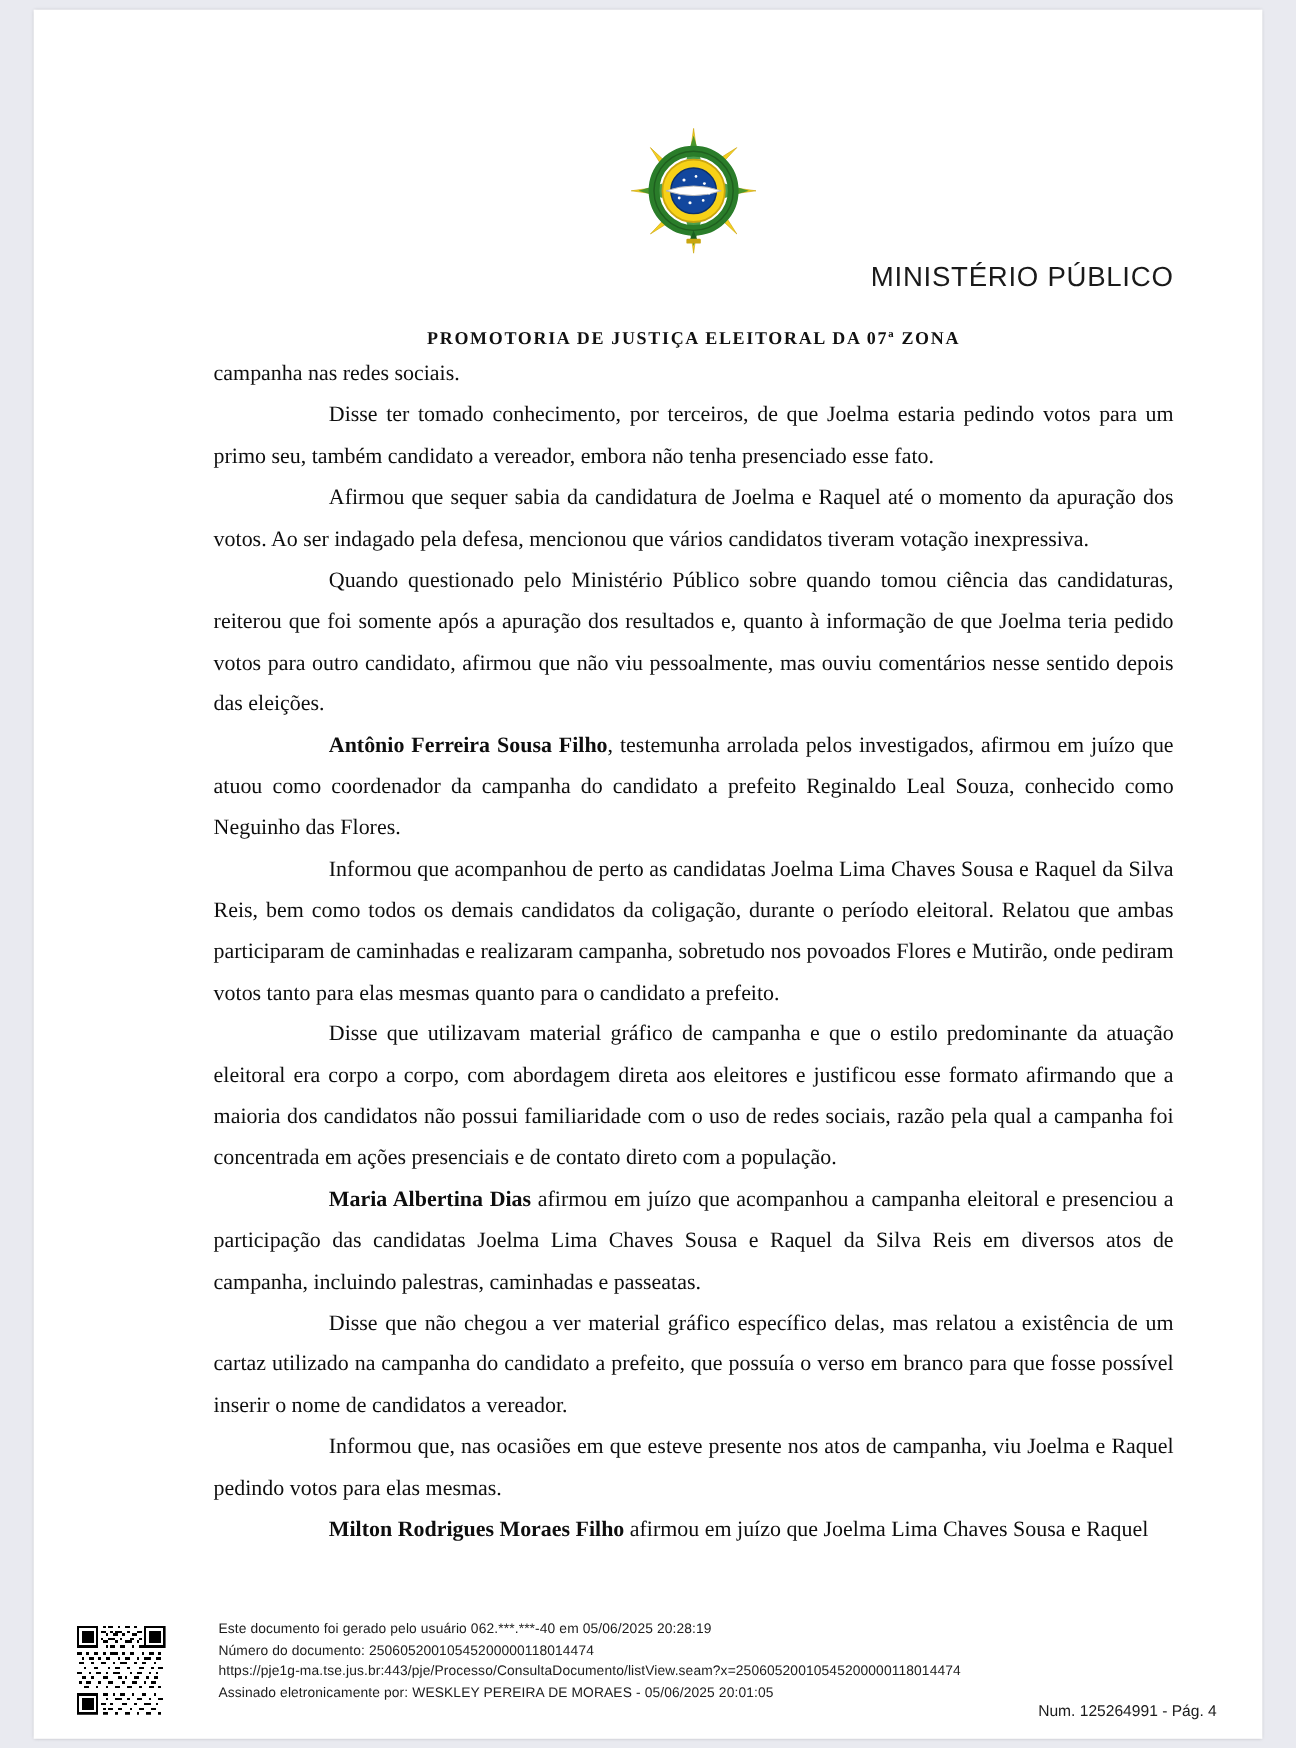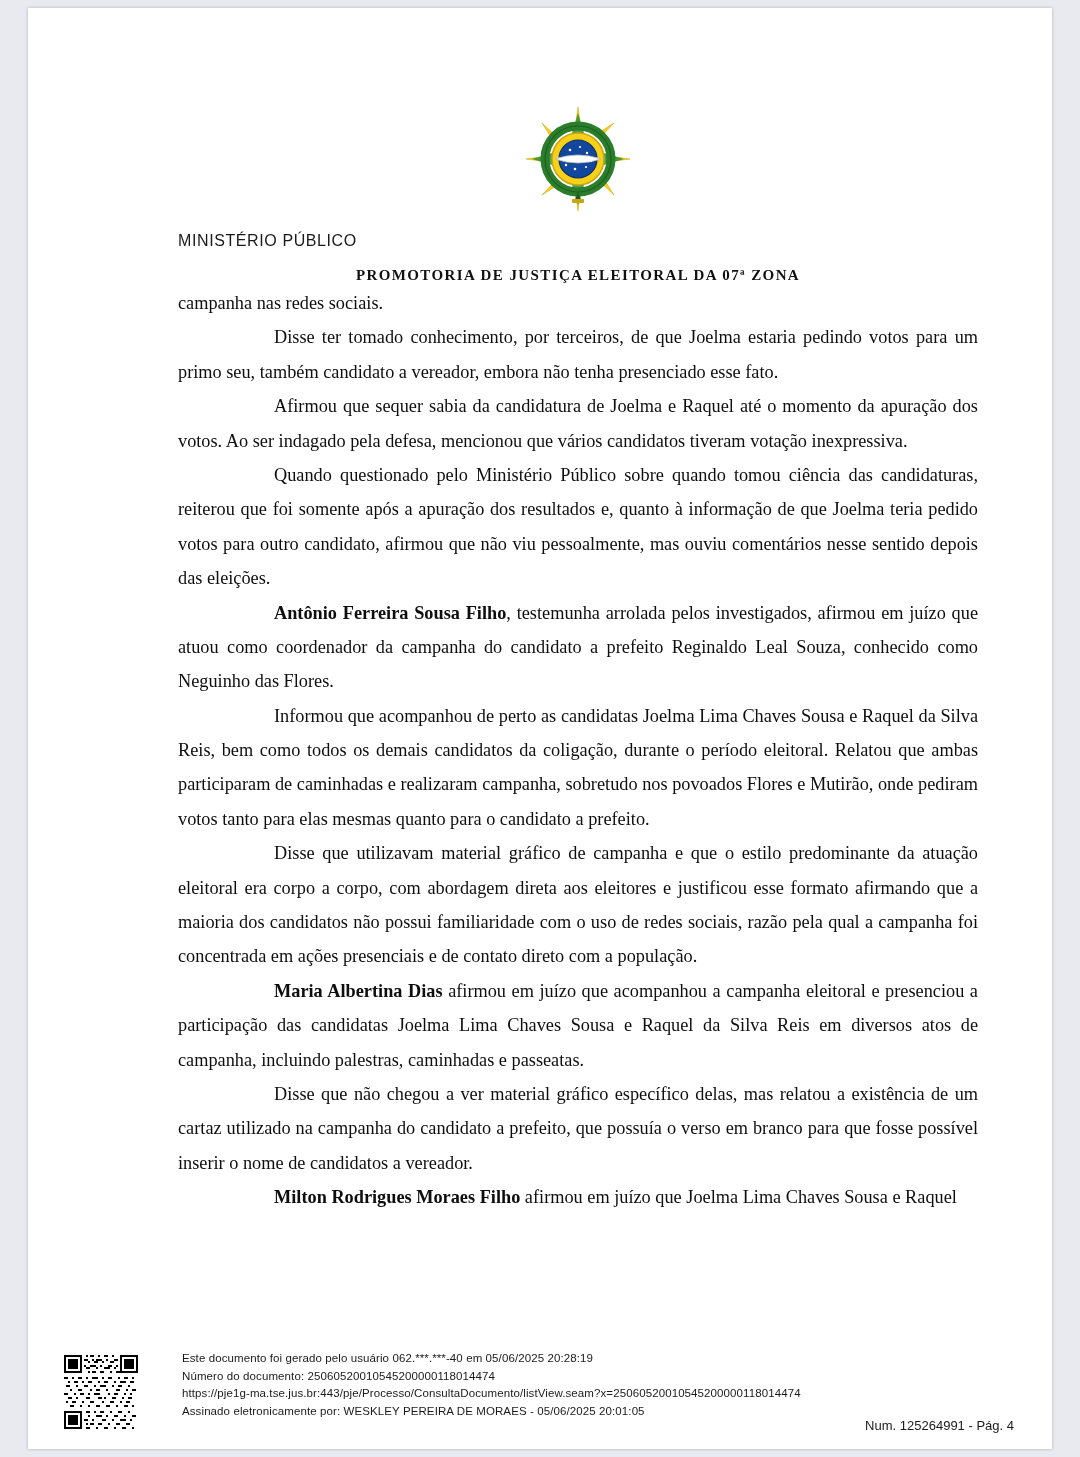--- a/index.html
+++ b/index.html
@@ -32,35 +32,35 @@
   .brasao {
     width: 100%;
     text-align: center;
     margin-bottom: 2px;
   }
   .brasao svg {
     display: block;
     margin: 0 auto;
   }
   .org-name {
-    text-align: left;
+    text-align: right;
     font-family: "Liberation Sans", sans-serif;
-    font-size: 16px;
+    font-size: 23px;
     letter-spacing: 0.6px;
     color: #1a1a1a;
-    margin-top: 17px;
+    margin-top: 2px;
   }
   .promotoria {
     text-align: center;
     font-family: "Liberation Serif", serif;
     font-weight: bold;
     font-size: 15px;
     letter-spacing: 1.4px;
     color: #111;
-    margin-top: 17px;
+    margin-top: 31px;
   }
   .body-text {
     margin-top: 2px;
     font-size: 18.3px;
     line-height: 1.88;
     text-align: justify;
     color: #0e0e0e;
   }
   .body-text p {
     margin: 0;
@@ -168,20 +168,21 @@
     <div class="body-text" id="body-text">
         <p>campanha nas redes sociais.</p>
         <p class="ind">Disse ter tomado conhecimento, por terceiros, de que Joelma estaria pedindo votos para um primo seu, também candidato a vereador, embora não tenha presenciado esse fato.</p>
         <p class="ind">Afirmou que sequer sabia da candidatura de Joelma e Raquel até o momento da apuração dos votos. Ao ser indagado pela defesa, mencionou que vários candidatos tiveram votação inexpressiva.</p>
         <p class="ind">Quando questionado pelo Ministério Público sobre quando tomou ciência das candidaturas, reiterou que foi somente após a apuração dos resultados e, quanto à informação de que Joelma teria pedido votos para outro candidato, afirmou que não viu pessoalmente, mas ouviu comentários nesse sentido depois das eleições.</p>
         <p class="ind"><b>Antônio Ferreira Sousa Filho</b>, testemunha arrolada pelos investigados, afirmou em juízo que atuou como coordenador da campanha do candidato a prefeito Reginaldo Leal Souza, conhecido como Neguinho das Flores.</p>
         <p class="ind">Informou que acompanhou de perto as candidatas Joelma Lima Chaves Sousa e Raquel da Silva Reis, bem como todos os demais candidatos da coligação, durante o período eleitoral. Relatou que ambas participaram de caminhadas e realizaram campanha, sobretudo nos povoados Flores e Mutirão, onde pediram votos tanto para elas mesmas quanto para o candidato a prefeito.</p>
         <p class="ind">Disse que utilizavam material gráfico de campanha e que o estilo predominante da atuação eleitoral era corpo a corpo, com abordagem direta aos eleitores e justificou esse formato afirmando que a maioria dos candidatos não possui familiaridade com o uso de redes sociais, razão pela qual a campanha foi concentrada em ações presenciais e de contato direto com a população.</p>
         <p class="ind"><b>Maria Albertina Dias</b> afirmou em juízo que acompanhou a campanha eleitoral e presenciou a participação das candidatas Joelma Lima Chaves Sousa e Raquel da Silva Reis em diversos atos de campanha, incluindo palestras, caminhadas e passeatas.</p>
         <p class="ind">Disse que não chegou a ver material gráfico específico delas, mas relatou a existência de um cartaz utilizado na campanha do candidato a prefeito, que possuía o verso em branco para que fosse possível inserir o nome de candidatos a vereador.</p>
+        <p class="ind">Informou que, nas ocasiões em que esteve presente nos atos de campanha, viu Joelma e Raquel pedindo votos para elas mesmas.</p>
         <p class="ind"><b>Milton Rodrigues Moraes Filho</b> afirmou em juízo que Joelma Lima Chaves Sousa e Raquel</p>
       </div>
   </div>
 
   <div class="footer">
     <div class="qr">
       <svg width="74" height="74" viewBox="0 0 37 37" xmlns="http://www.w3.org/2000/svg" shape-rendering="crispEdges">
         <rect width="37" height="37" fill="#ffffff"></rect>
         <g fill="#000000">
           <rect x="0" y="0" width="9" height="9"></rect>

